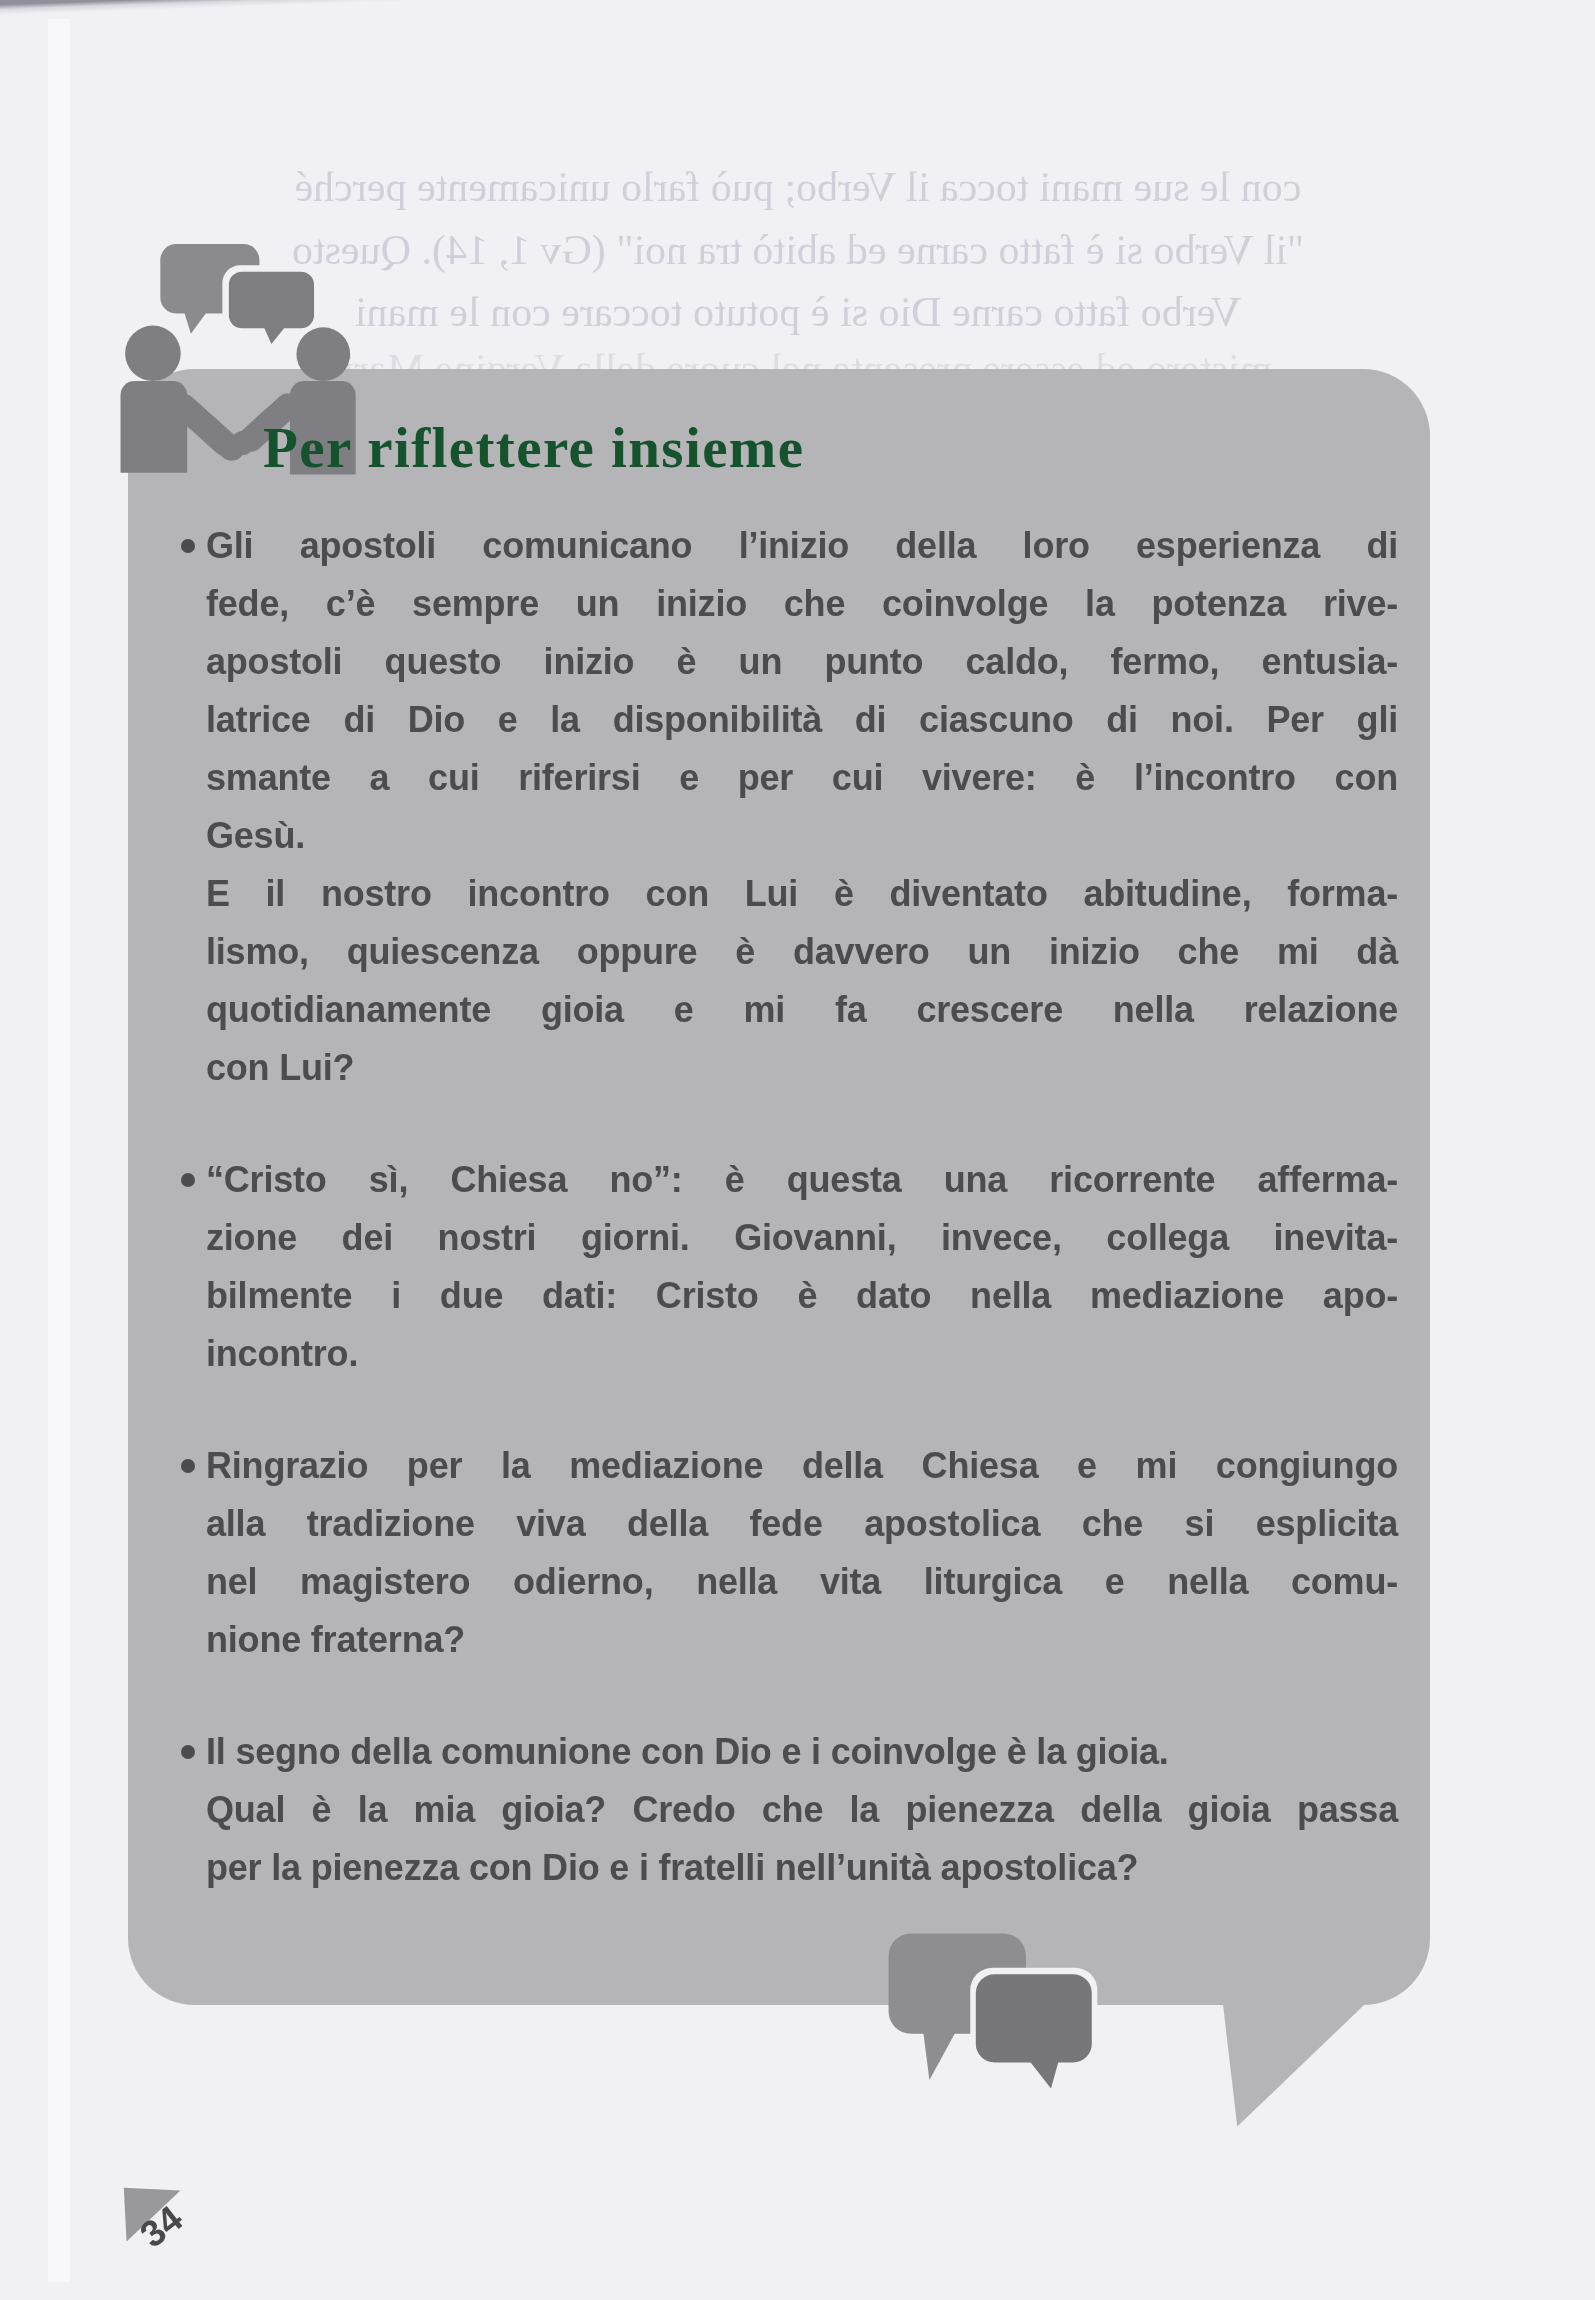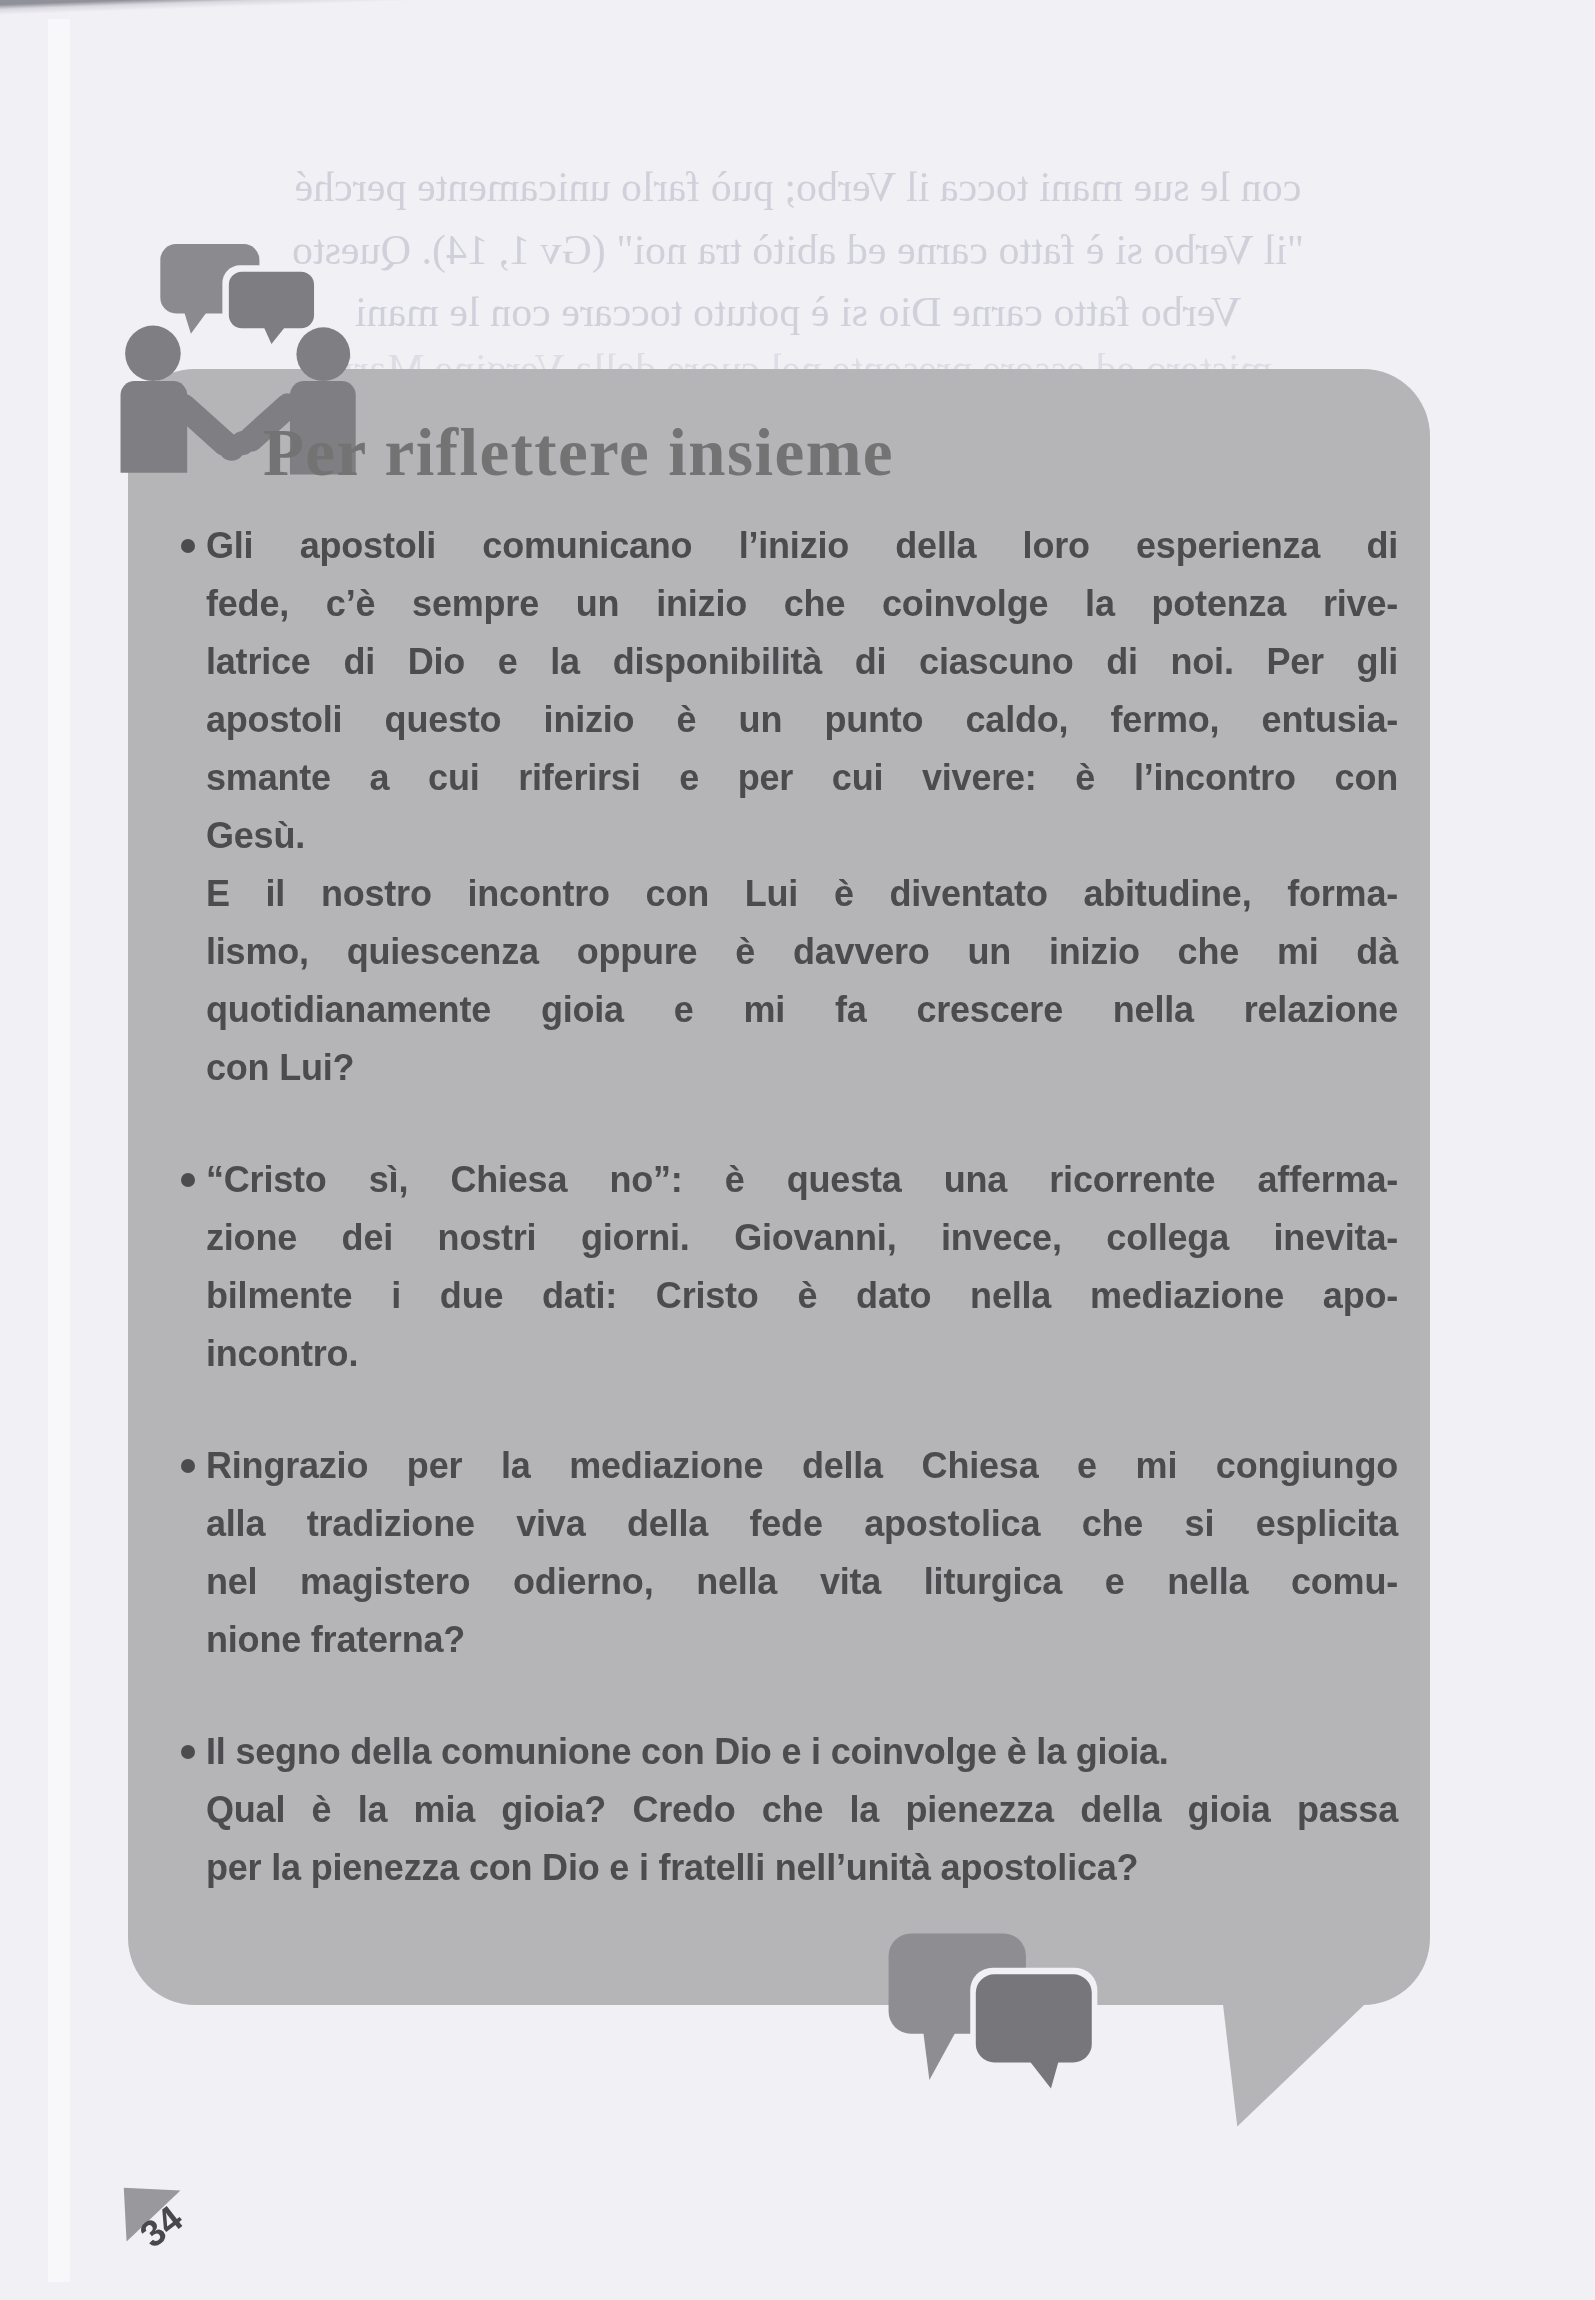--- a/index.html
+++ b/index.html
@@ -30,21 +30,21 @@
   
   .graybox{
     position:absolute;left:128px;top:369px;width:1302px;height:1636px;
     background:#b5b4b7;border-radius:67px;
   }
   .box-tail{position:absolute;left:1210px;top:1985px;}
   
   .title{
     position:absolute;left:263px;top:419px;
     font-family:"Liberation Serif",serif;font-weight:bold;
-    font-size:67px;line-height:1;letter-spacing:1.4px;color:#737373;
+    font-size:57px;line-height:1;letter-spacing:1.4px;color:#14532d;
   }
   
   .icon-top{position:absolute;left:88px;top:232px;}
   
   .bullets{position:absolute;left:181px;top:517px;width:1217px;}
   .bullet{display:flex;margin:0 0 54px 0;}
   .dot{
     flex:0 0 25px;width:25px;
   }
   .dot::before{
@@ -112,22 +112,22 @@
   </svg>
 
   <div class="title">Per riflettere insieme</div>
 
   <div class="bullets">
       <div class="bullet">
         <span class="dot"></span>
         <div class="btext">
           <div class="ln j">Gli apostoli comunicano l’inizio della loro esperienza di</div>
           <div class="ln j">fede, c’è sempre un inizio che coinvolge la potenza rive-</div>
+          <div class="ln j">apostoli questo inizio è un punto caldo, fermo, entusia-</div>
           <div class="ln j">latrice di Dio e la disponibilità di ciascuno di noi. Per gli</div>
-          <div class="ln j">apostoli questo inizio è un punto caldo, fermo, entusia-</div>
           <div class="ln j">smante a cui riferirsi e per cui vivere: è l’incontro con</div>
           <div class="ln">Gesù.</div>
           <div class="ln j">E il nostro incontro con Lui è diventato abitudine, forma-</div>
           <div class="ln j">lismo, quiescenza oppure è davvero un inizio che mi dà</div>
           <div class="ln j">quotidianamente gioia e mi fa crescere nella relazione</div>
           <div class="ln">con Lui?</div>
         </div>
       </div>
       <div class="bullet">
         <span class="dot"></span>

